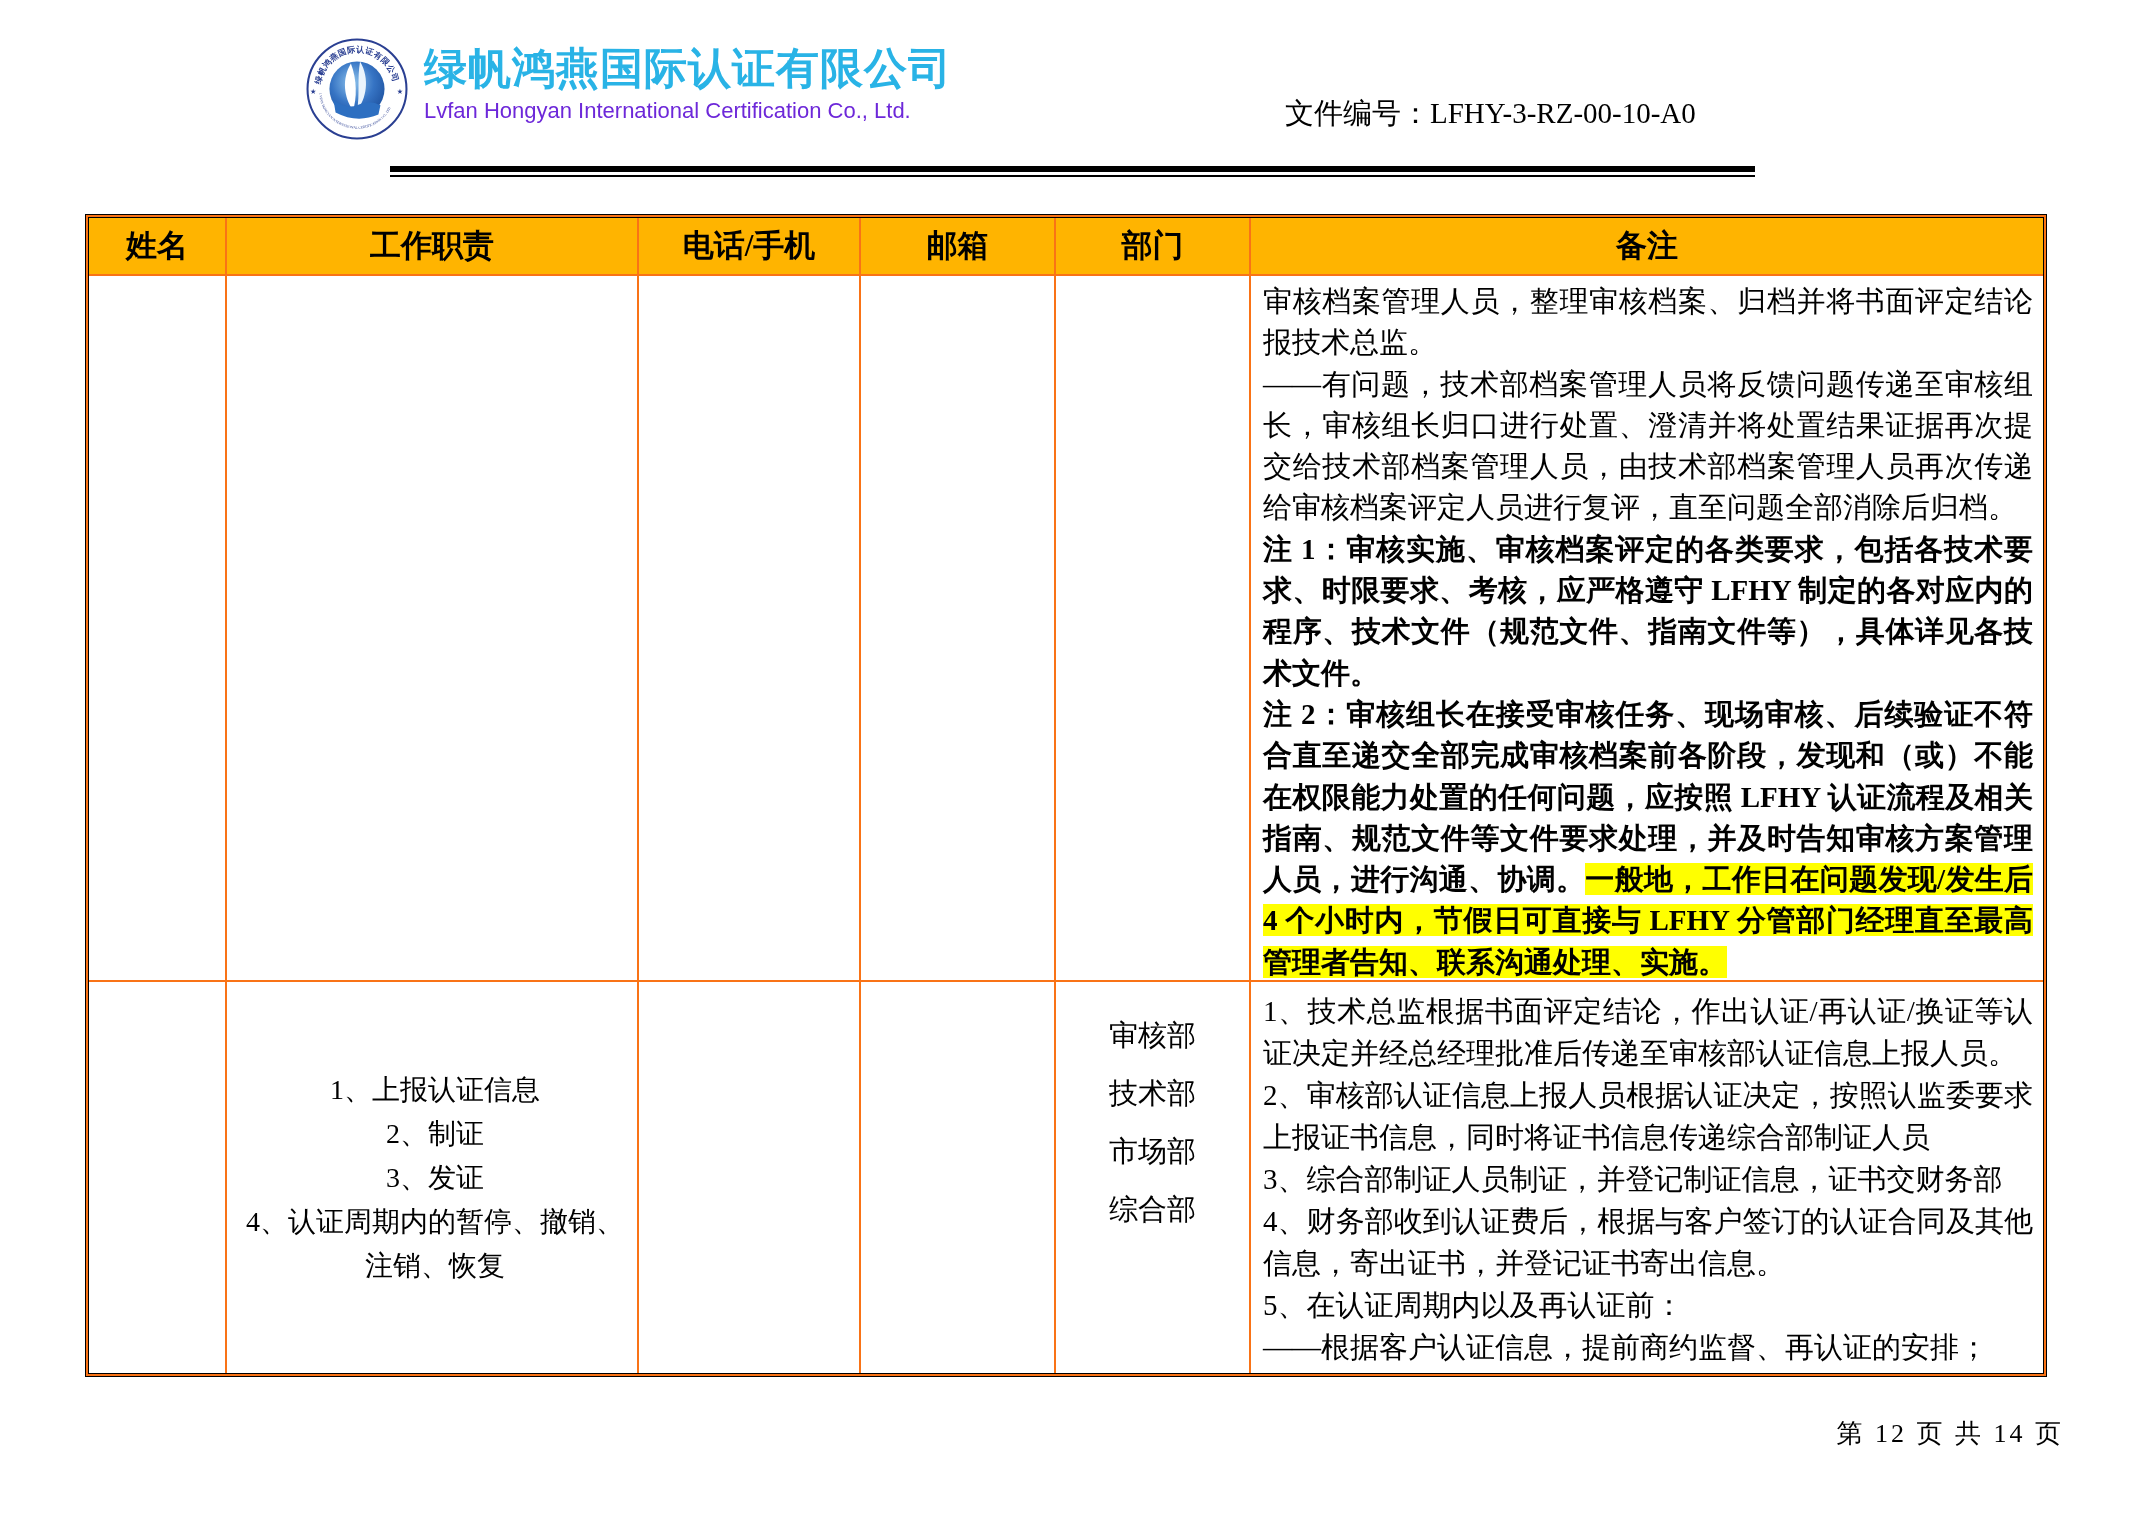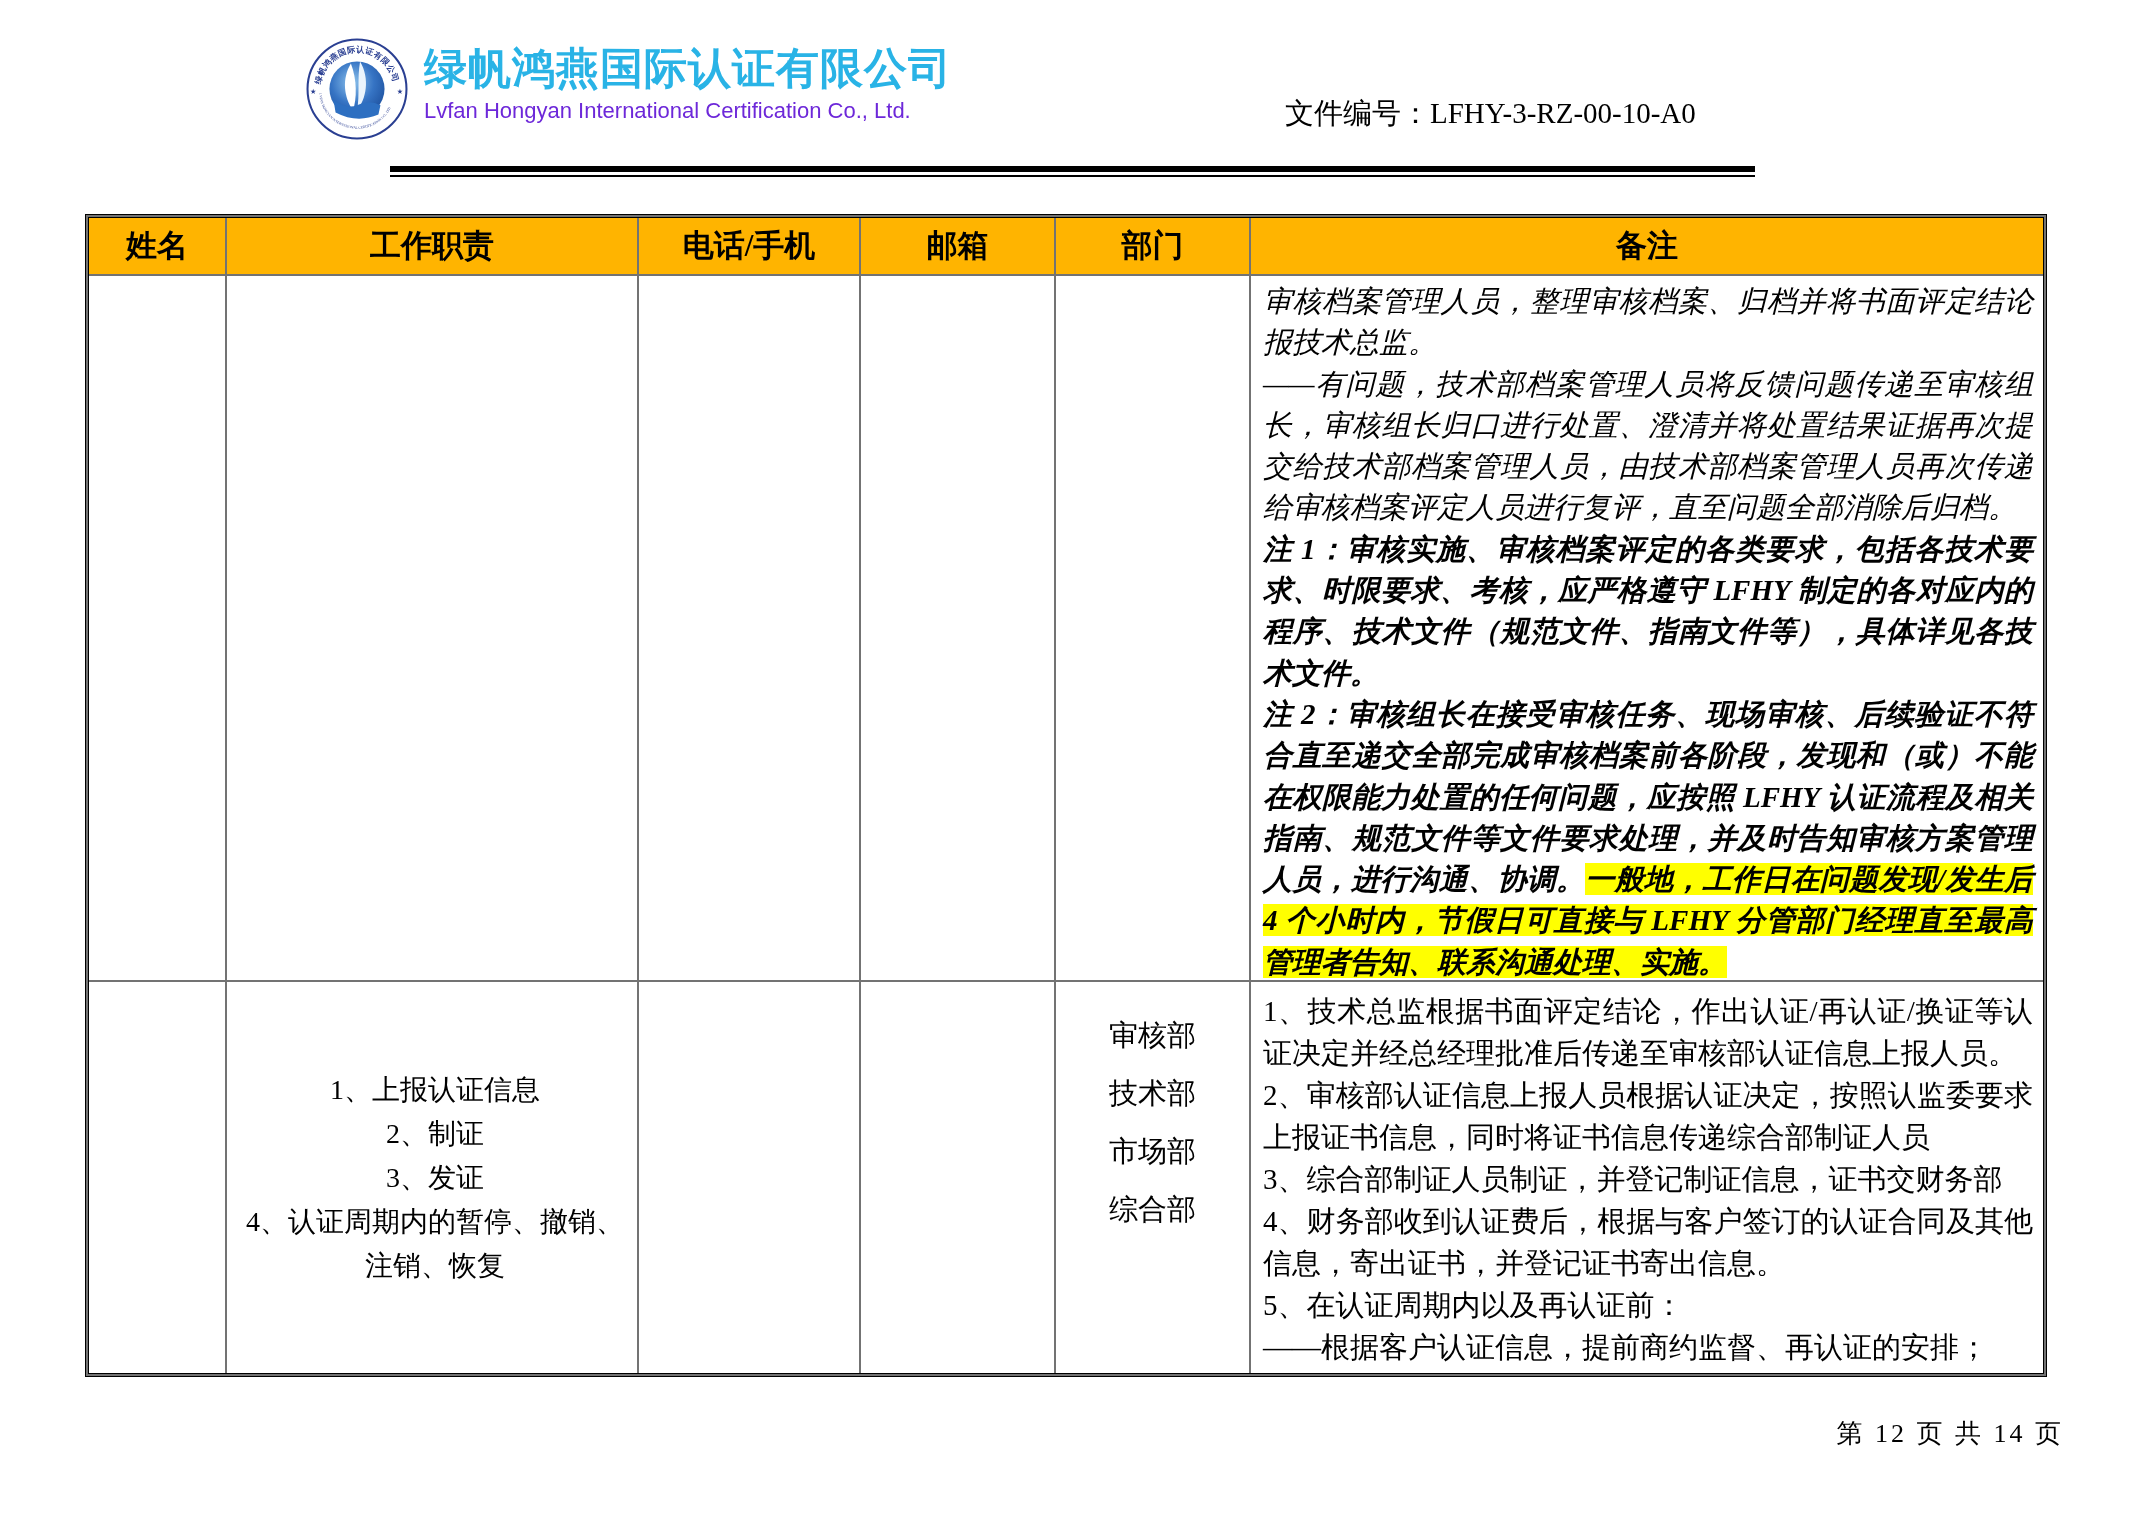--- a/index.html
+++ b/index.html
@@ -22,33 +22,33 @@
   }
   .doc-number { position:absolute; left:1285px; top:94px; font-size:29px; white-space:nowrap; }
   .header-rule {
     position:absolute; left:390px; top:166px; width:1365px; height:3px;
     border-top:6px solid #000; border-bottom:2px solid #000;
   }
 
   
   .doc-table {
     position:absolute; left:85px; top:214px; width:1962px;
-    border:4px double #000; background:#737373;
+    border:4px double #000; background:#f97316;
     display:grid;
     grid-template-columns:136px 410px 220px 193px 193px 1fr;
     grid-template-rows:56px 704px 391px;
     gap:2px; box-sizing:border-box;
   }
   .cell { background:#fff; overflow:hidden; }
   .th {
     background:#ffb400; display:flex; align-items:center; justify-content:center;
     font-weight:bold; font-size:31px;
   }
 
-  .remarks1 { padding:5px 10px 0 12px; font-size:29px; line-height:41.3px; text-align:justify;font-style:italic; }
+  .remarks1 { padding:5px 10px 0 12px; font-size:29px; line-height:41.3px; text-align:justify; }
   .remarks1 p { margin:0; }
   .bold { font-weight:bold; }
   .hl { background:#ffff00; }
 
   .duties {
     display:flex; flex-direction:column; justify-content:center;
     padding:0 6px 0 12px; font-size:28px; line-height:44px;
   }
   .duty-item { text-align:center; }
 

